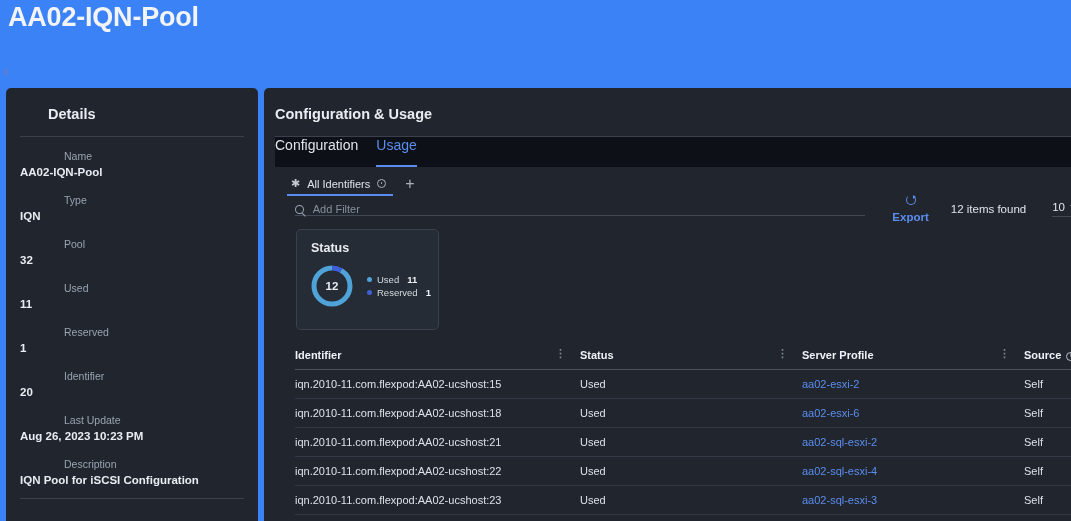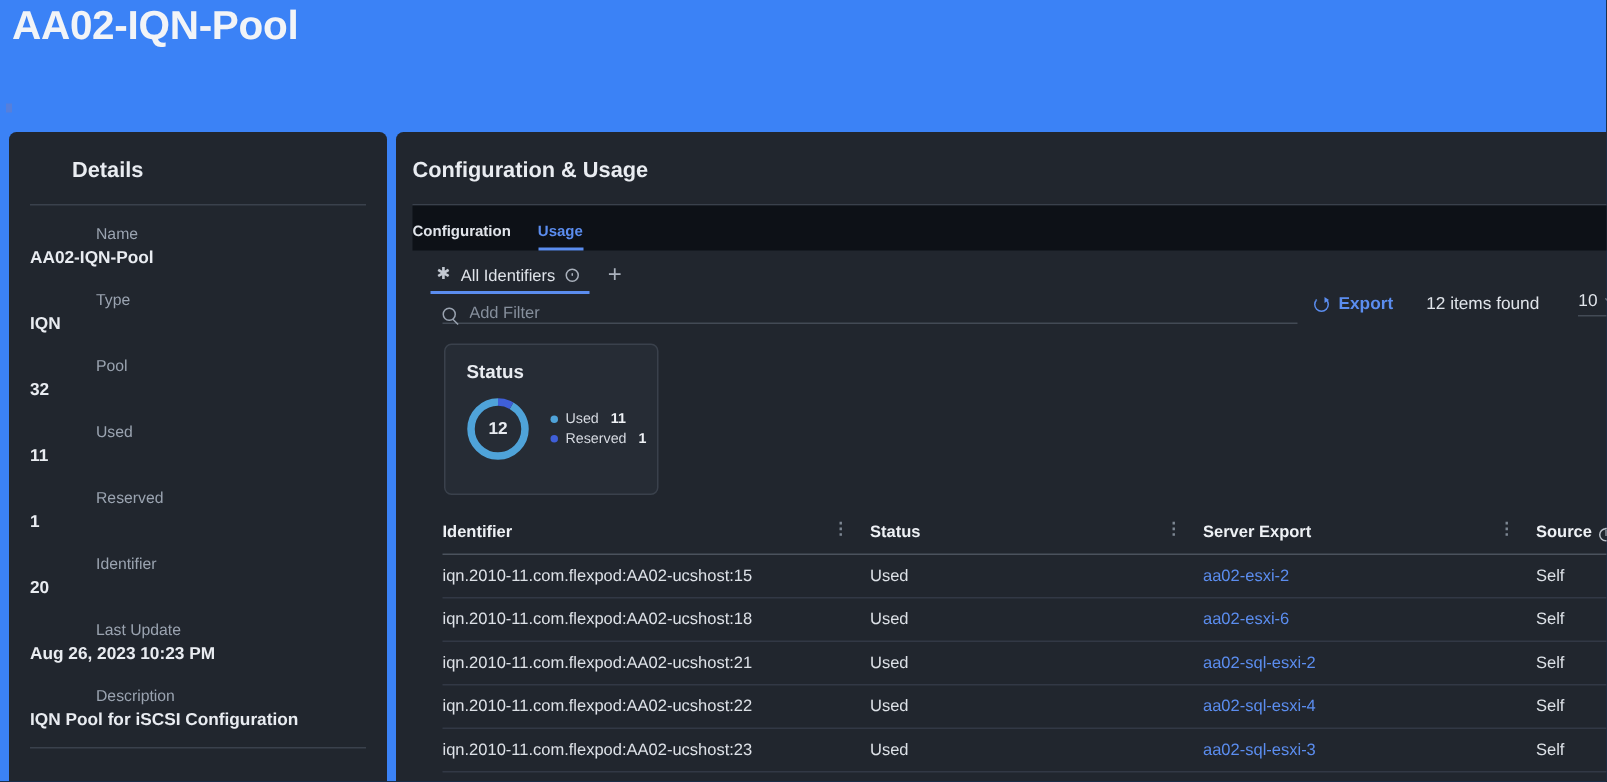--- a/index.html
+++ b/index.html
@@ -58,22 +58,22 @@
 
   
   .tabstrip {
     background: #0d1117;
     height: 30px;
     margin-left: 11px;
     display: flex; align-items: flex-end; gap: 18px;
     padding-left: 0px;
   }
   .tab {
-    font-size: 10px; color: #e0e4ea; font-weight: 700;
-    padding-bottom: 7px; position: relative; cursor: pointer;
+    font-size: 14px; color: #e0e4ea; font-weight: 400;
+    padding-bottom: 14px; position: relative; cursor: pointer;
   }
   .tab.active { color: #5b8def; }
   .tab.active::after {
     content: ""; position: absolute; left: 0; right: 0; bottom: 0;
     height: 2px; background: #5b8def;
   }
 
   
   .ftabs {
     display: flex; align-items: center; gap: 0px;
@@ -125,20 +125,21 @@
   .filter-input::placeholder { color: #868f9c; }
 
   
   .toolbar-right {
     position: absolute; right: 0px; top: 107px;
     display: flex; align-items: center; gap: 0px;
   }
   .export-btn {
     display: flex; align-items: center; gap: 6px; cursor: pointer;
     margin-right: 22px;
+    flex-direction: column;
   }
   .export-icon {
     width: 10px; height: 10px; border: 1.4px solid #5b8def;
     border-radius: 50%; border-top-color: transparent;
     position: relative;
   }
   .export-icon::after {
     content:""; position:absolute; right:-1px; top:-1px;
     border-left: 3px solid #5b8def;
     border-top: 2.5px solid transparent;
@@ -334,21 +335,21 @@
               <span class="col-sep">⋮</span>
             </th>
             <th>
               <span class="th-inner">
                   <span>Status</span>
                 </span>
               <span class="col-sep">⋮</span>
             </th>
             <th>
               <span class="th-inner">
-                  <span>Server Export</span>
+                  <span>Server Profile</span>
                 </span>
               <span class="col-sep">⋮</span>
             </th>
             <th>
               <span class="th-inner">
                 <span>Source</span>
                 <span class="info-circle"></span>
               </span>
             </th>
           </tr>

